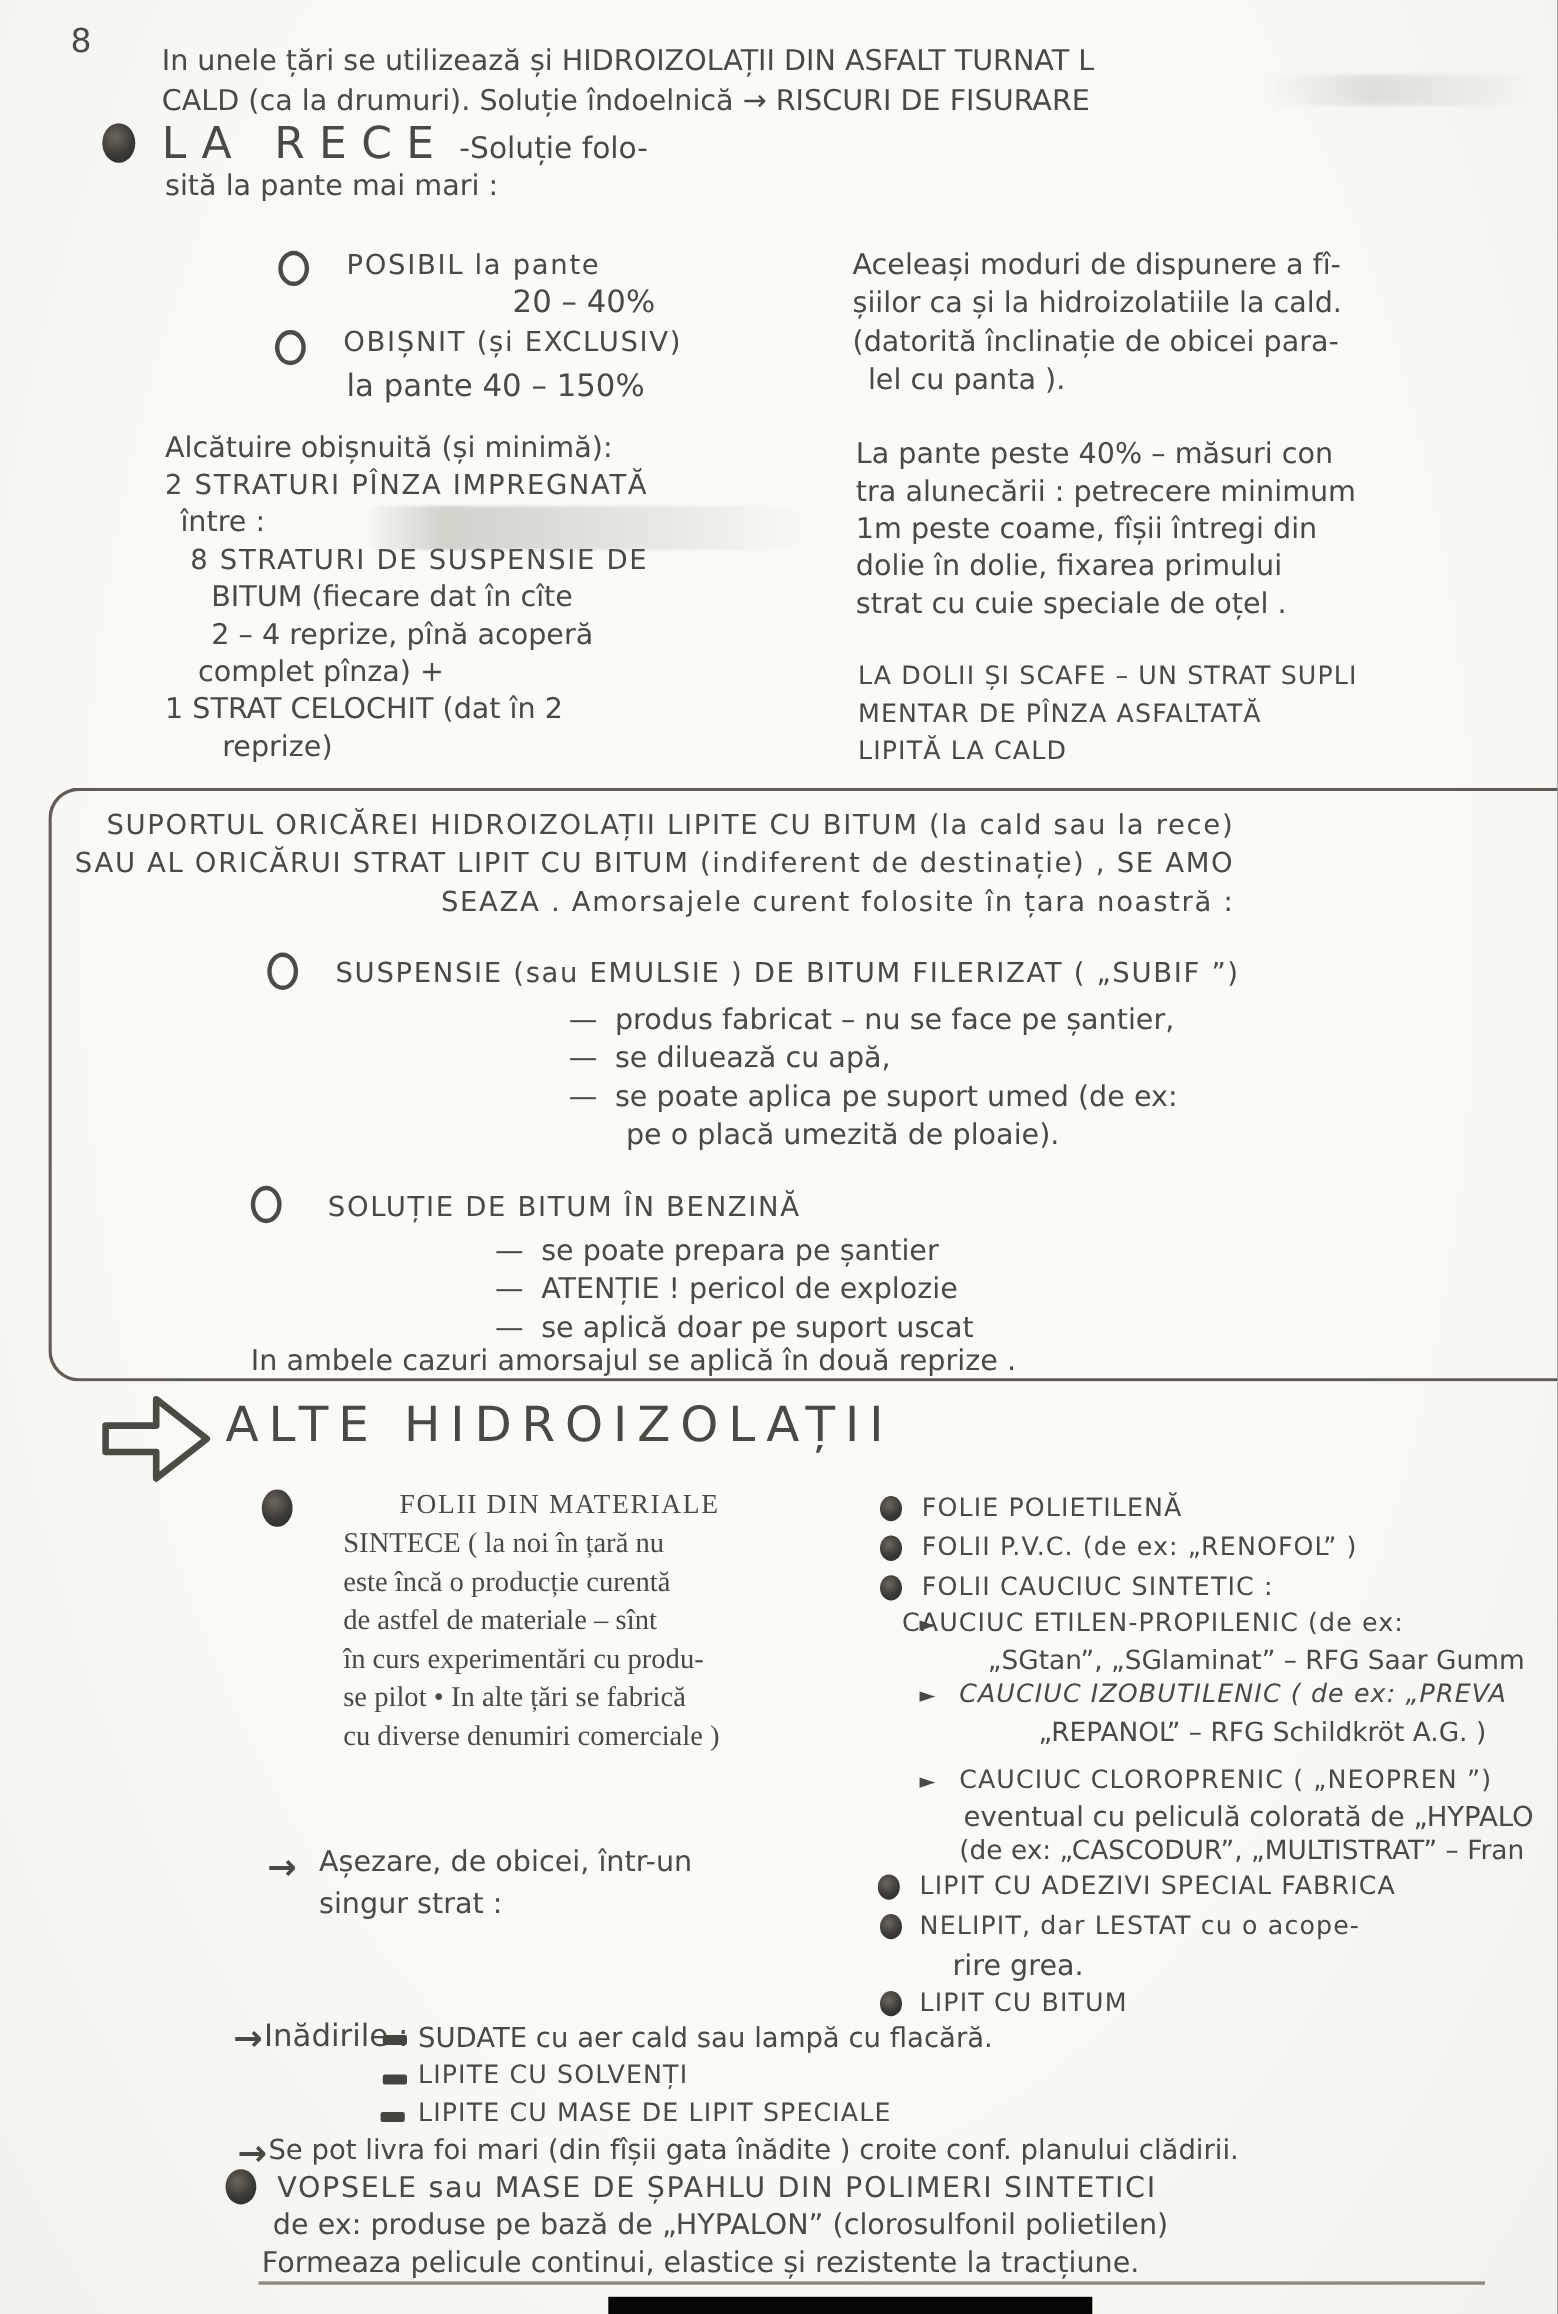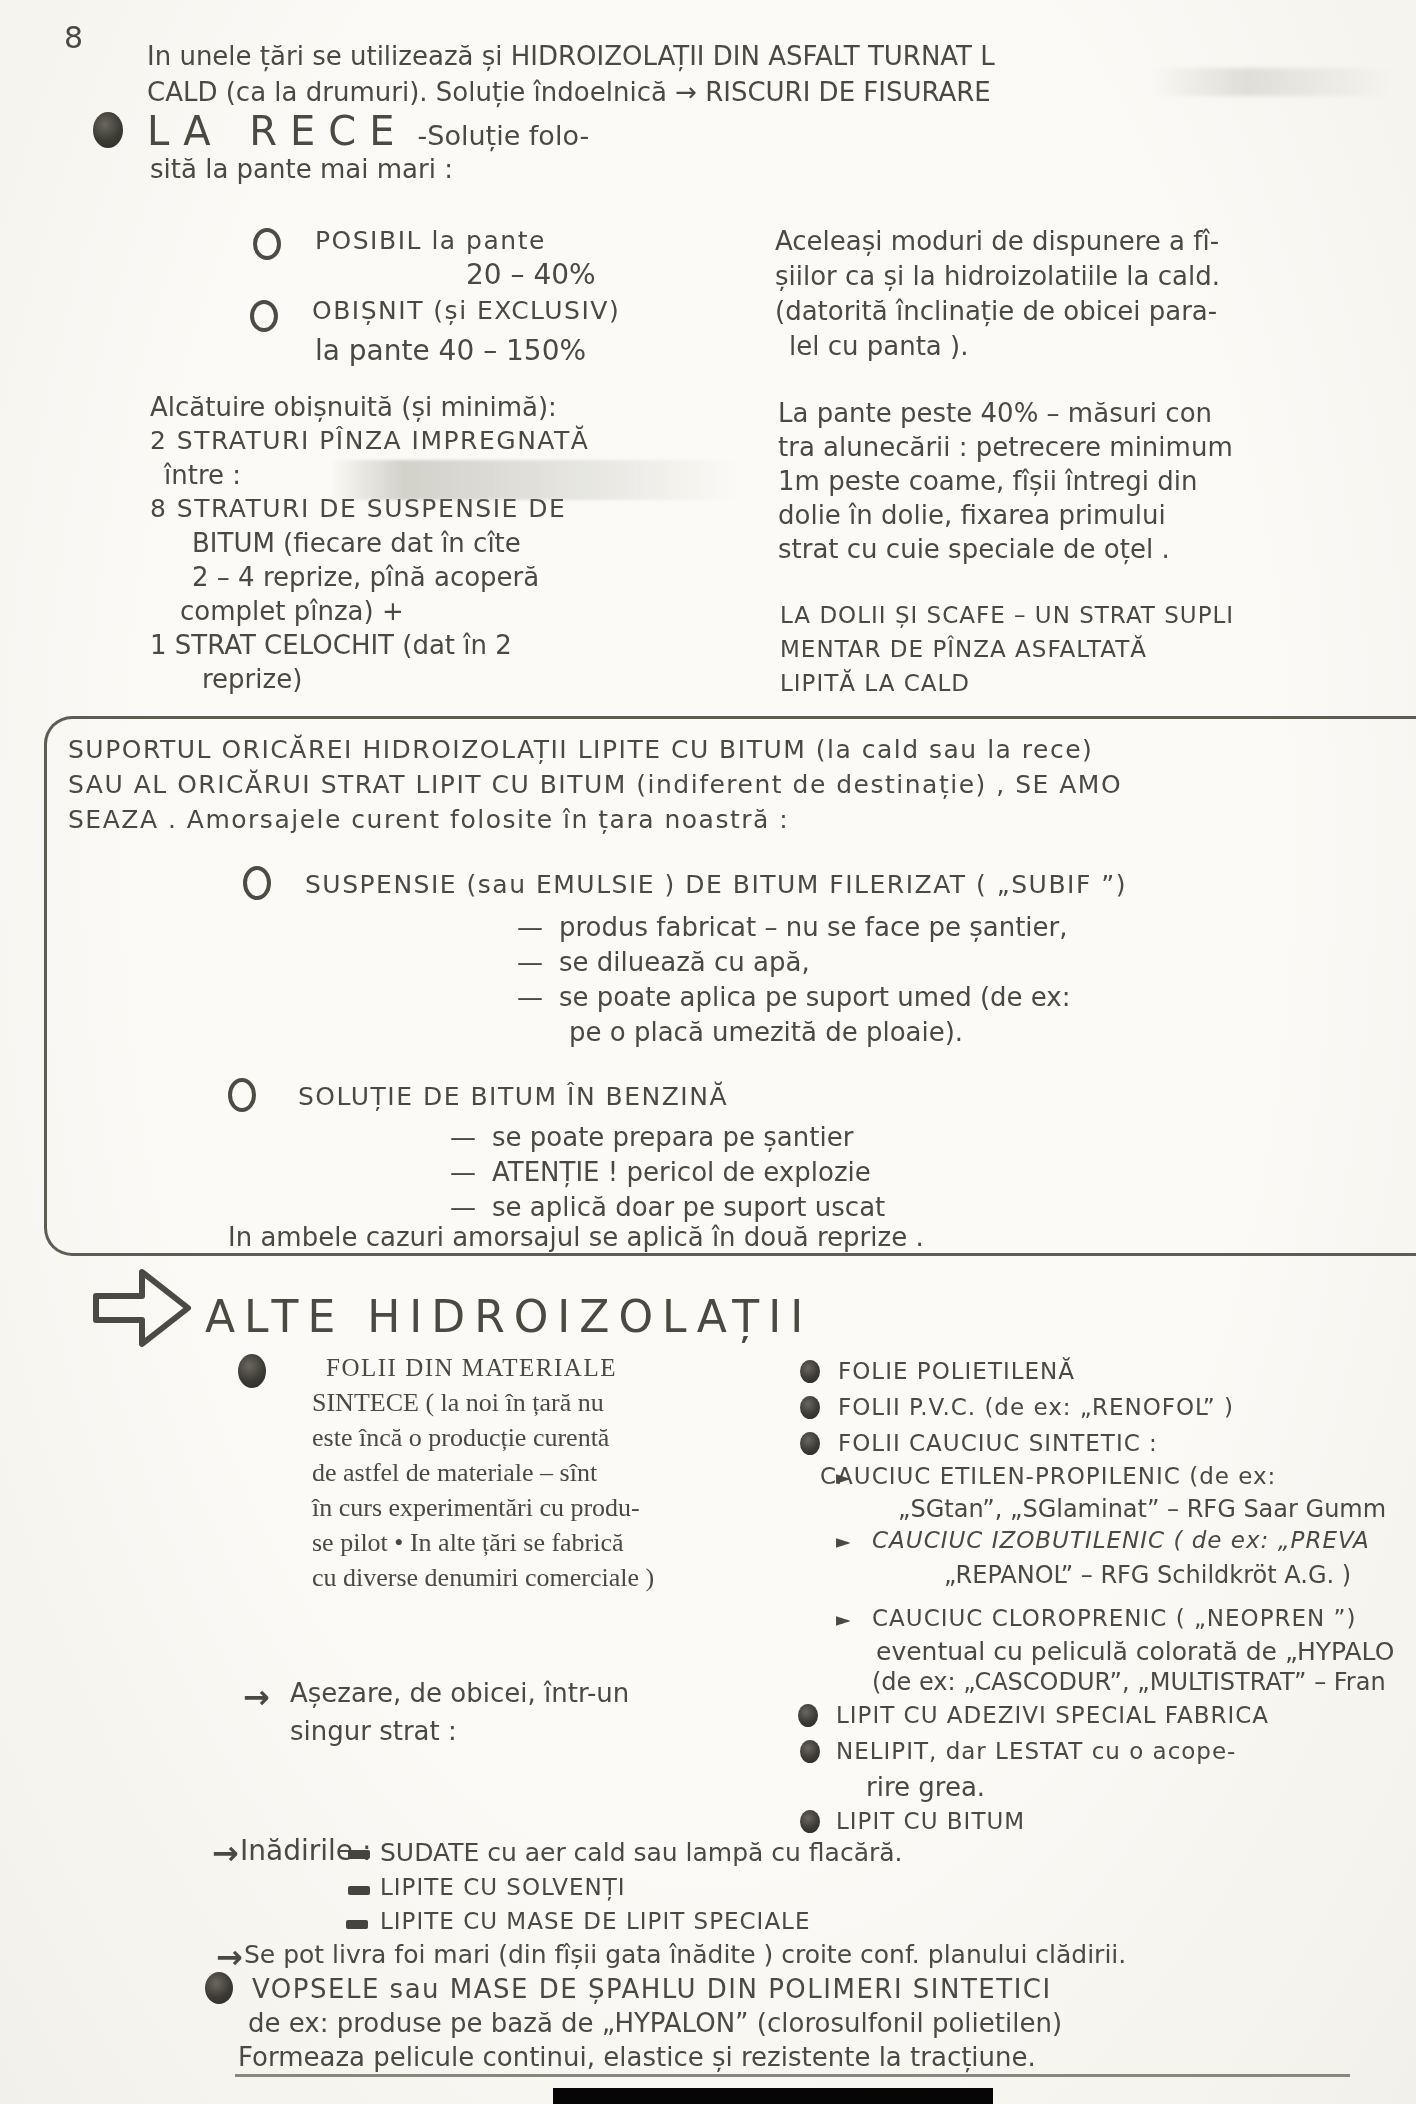--- a/index.html
+++ b/index.html
@@ -11,31 +11,31 @@
     background: radial-gradient(ellipse at 50% 40%, #fbfaf6 55%, #f1f0ea 100%);
     color: #4a4942;
     font-family: "DejaVu Sans", sans-serif;
     overflow: hidden;
   }
   .t   { position: absolute; white-space: nowrap; }
   .blk { position: absolute; }
   .blk > div { white-space: nowrap; }
   .hw      { font-size: 26px; }
   .hw-lg   { font-size: 28px; }
-  .caps    { font-size: 25px; letter-spacing: 1.5px; }
+  .caps    { font-size: 25px; letter-spacing: 1.5px; text-align: right; }
   .caps-sm { font-size: 23px; letter-spacing: 1px; }
   .lh34 > div { line-height: 34px; }
   .lh35 > div { line-height: 35px; }
   .lh36 > div { line-height: 36px; }
   .in1  { padding-left: 14px; }
   .in2  { padding-left: 42px; }
   .in25 { padding-left: 30px; }
   .in3  { padding-left: 52px; }
   .title-xl { font-size: 40px; letter-spacing: 13px; }
-  .h-alte   { font-size: 44px; letter-spacing: 9px; margin-top: 21px; }
+  .h-alte   { font-size: 44px; letter-spacing: 9px; }
   .dot  { position: absolute; border-radius: 50%;
           background: radial-gradient(circle at 40% 35%, #6a675e 0%, #3a3933 55%, #2c2b26 100%); }
   .ring { position: absolute; border: 4px solid #4c4b44; border-radius: 50%; background: transparent; }
   .dashm { position: absolute; background: #45443d; border-radius: 2px; }
   .roundbox { position: absolute; border: 3px solid #5e5c53; border-right: none;
               border-radius: 28px 0 0 28px; }
   .rule { position: absolute; background: #8a887e; }
   .blackbar { position: absolute; background: #060606; }
   .smudge { position: absolute; border-radius: 4px; filter: blur(1.5px);
             background: linear-gradient(90deg, rgba(146,143,133,0) 0%, rgba(146,143,133,.38) 18%,

